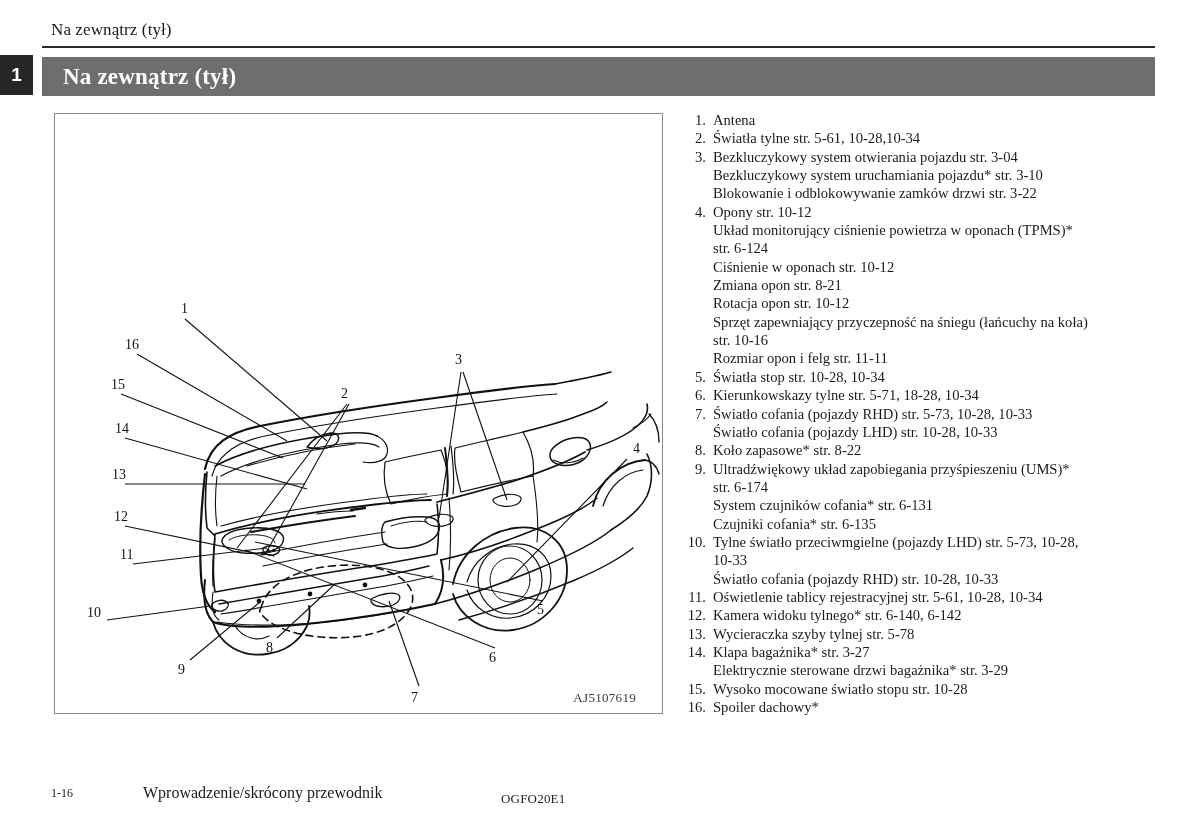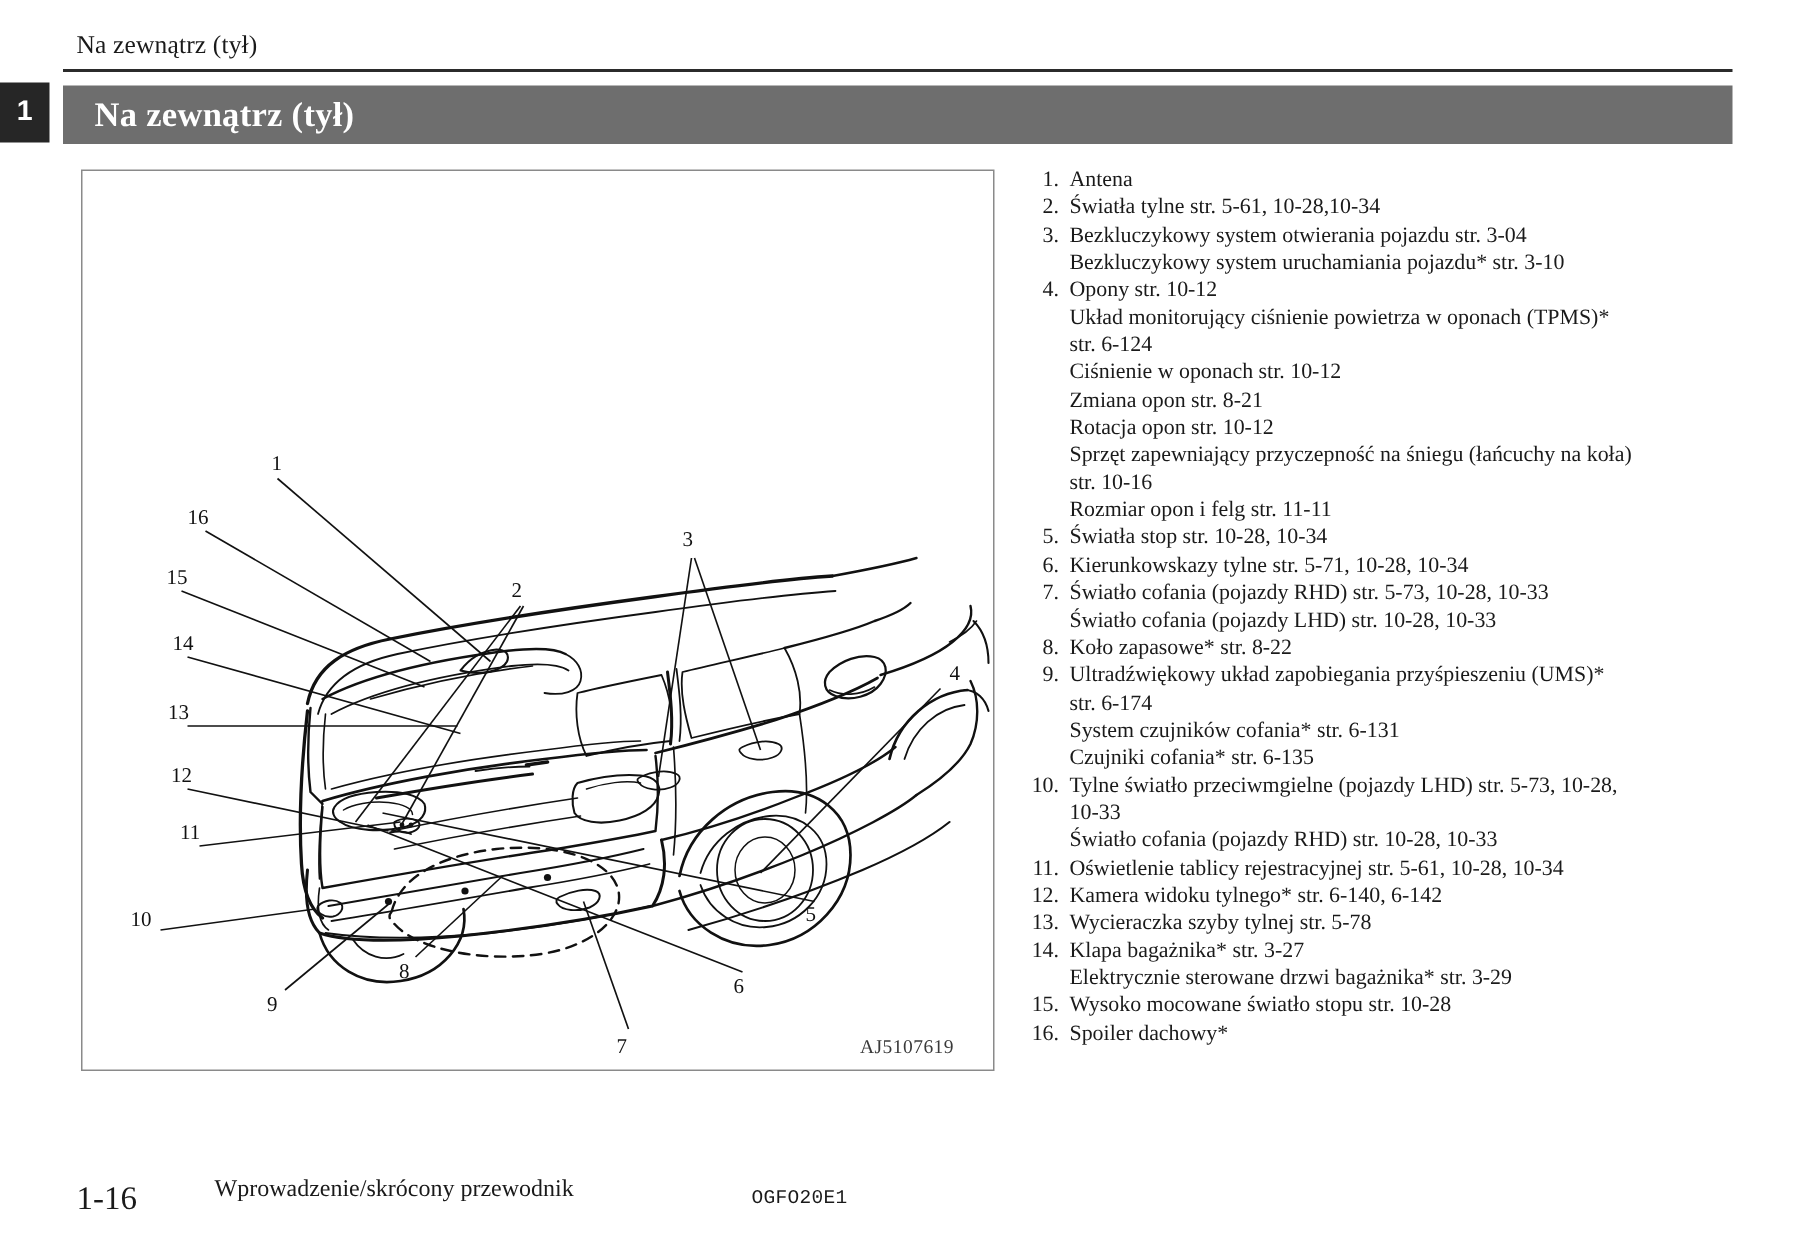--- a/index.html
+++ b/index.html
@@ -127,38 +127,38 @@
   }
   .legend-line {
     white-space: normal;
   }
 
   
   .footer-page {
     position: absolute;
     left: 51px;
     top: 786px;
-    font-size: 22px;
+    font-size: 12px;
     color: #1a1a1a;
     white-space: nowrap;
   }
   .footer-title {
     position: absolute;
     left: 143px;
     top: 784px;
     font-size: 16px;
     color: #1a1a1a;
     white-space: nowrap;
   }
   .footer-code {
     position: absolute;
     left: 501px;
     top: 791px;
     font-size: 13px;
-    font-family: Liberation Mono, monospace;
+    font-family: Liberation Serif, serif;
     color: #1a1a1a;
     letter-spacing: 0.2px;
     white-space: nowrap;
   }
 
   
   .callout {
     font-family: "Liberation Serif", serif;
     font-size: 14px;
     fill: #111111;
@@ -373,20 +373,21 @@
       <div class="legend-num">2.</div>
       <div class="legend-lines">
         <div class="legend-line">Światła tylne str. 5-61, 10-28,10-34</div>
       </div>
     </div>
     <div class="legend-item">
       <div class="legend-num">3.</div>
       <div class="legend-lines">
         <div class="legend-line">Bezkluczykowy system otwierania pojazdu str. 3-04</div>
         <div class="legend-line">Bezkluczykowy system uruchamiania pojazdu* str. 3-10</div>
+        <div class="legend-line">Blokowanie i odblokowywanie zamków drzwi str. 3-22</div>
       </div>
     </div>
     <div class="legend-item">
       <div class="legend-num">4.</div>
       <div class="legend-lines">
         <div class="legend-line">Opony str. 10-12</div>
         <div class="legend-line">Układ monitorujący ciśnienie powietrza w oponach (TPMS)*</div>
         <div class="legend-line">str. 6-124</div>
         <div class="legend-line">Ciśnienie w oponach str. 10-12</div>
         <div class="legend-line">Zmiana opon str. 8-21</div>
@@ -398,21 +399,21 @@
     </div>
     <div class="legend-item">
       <div class="legend-num">5.</div>
       <div class="legend-lines">
         <div class="legend-line">Światła stop str. 10-28, 10-34</div>
       </div>
     </div>
     <div class="legend-item">
       <div class="legend-num">6.</div>
       <div class="legend-lines">
-        <div class="legend-line">Kierunkowskazy tylne str. 5-71, 10-28, 10-34</div>
+        <div class="legend-line">Kierunkowskazy tylne str. 5-71, 18-28, 10-34</div>
       </div>
     </div>
     <div class="legend-item">
       <div class="legend-num">7.</div>
       <div class="legend-lines">
         <div class="legend-line">Światło cofania (pojazdy RHD) str. 5-73, 10-28, 10-33</div>
         <div class="legend-line">Światło cofania (pojazdy LHD) str. 10-28, 10-33</div>
       </div>
     </div>
     <div class="legend-item">

